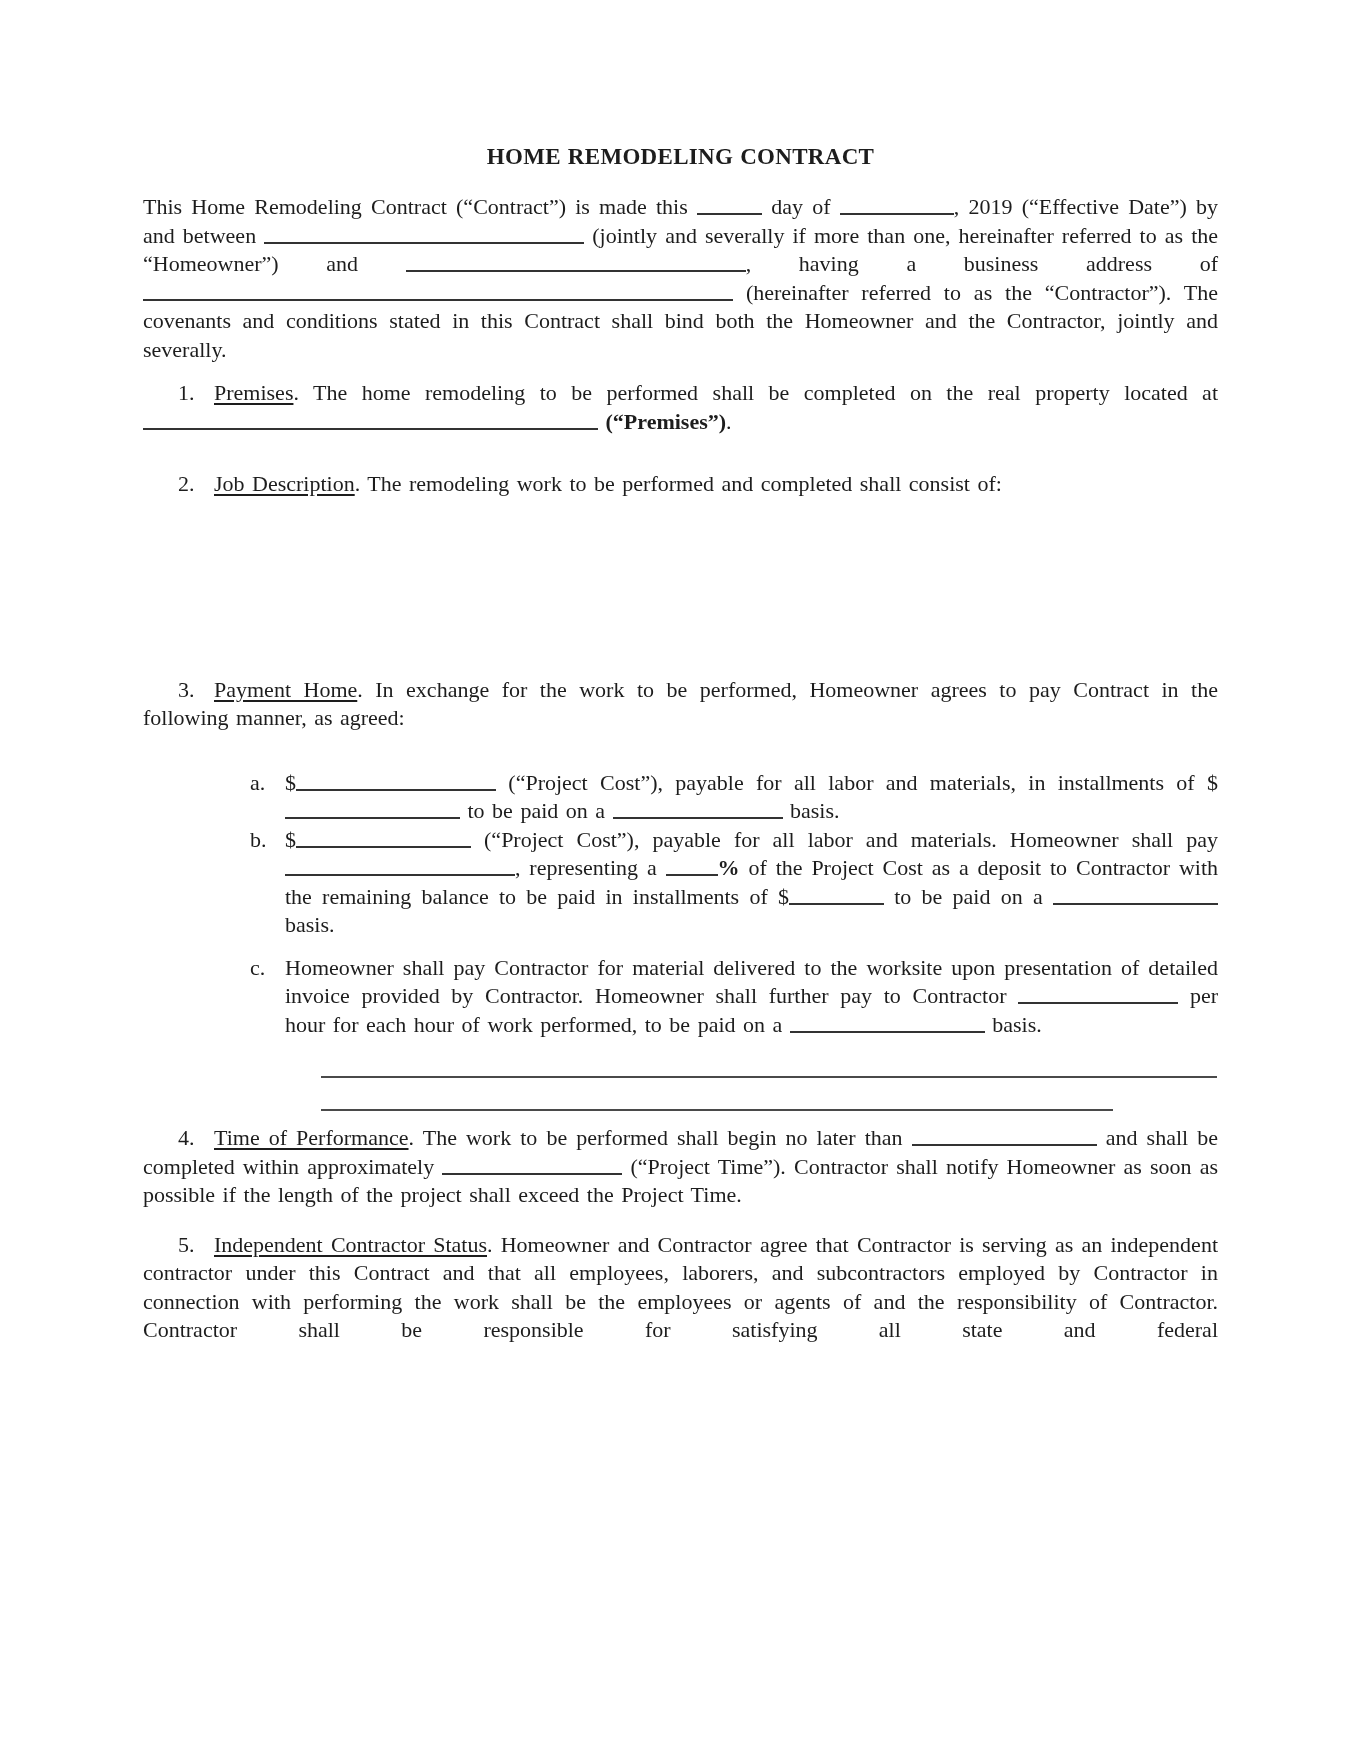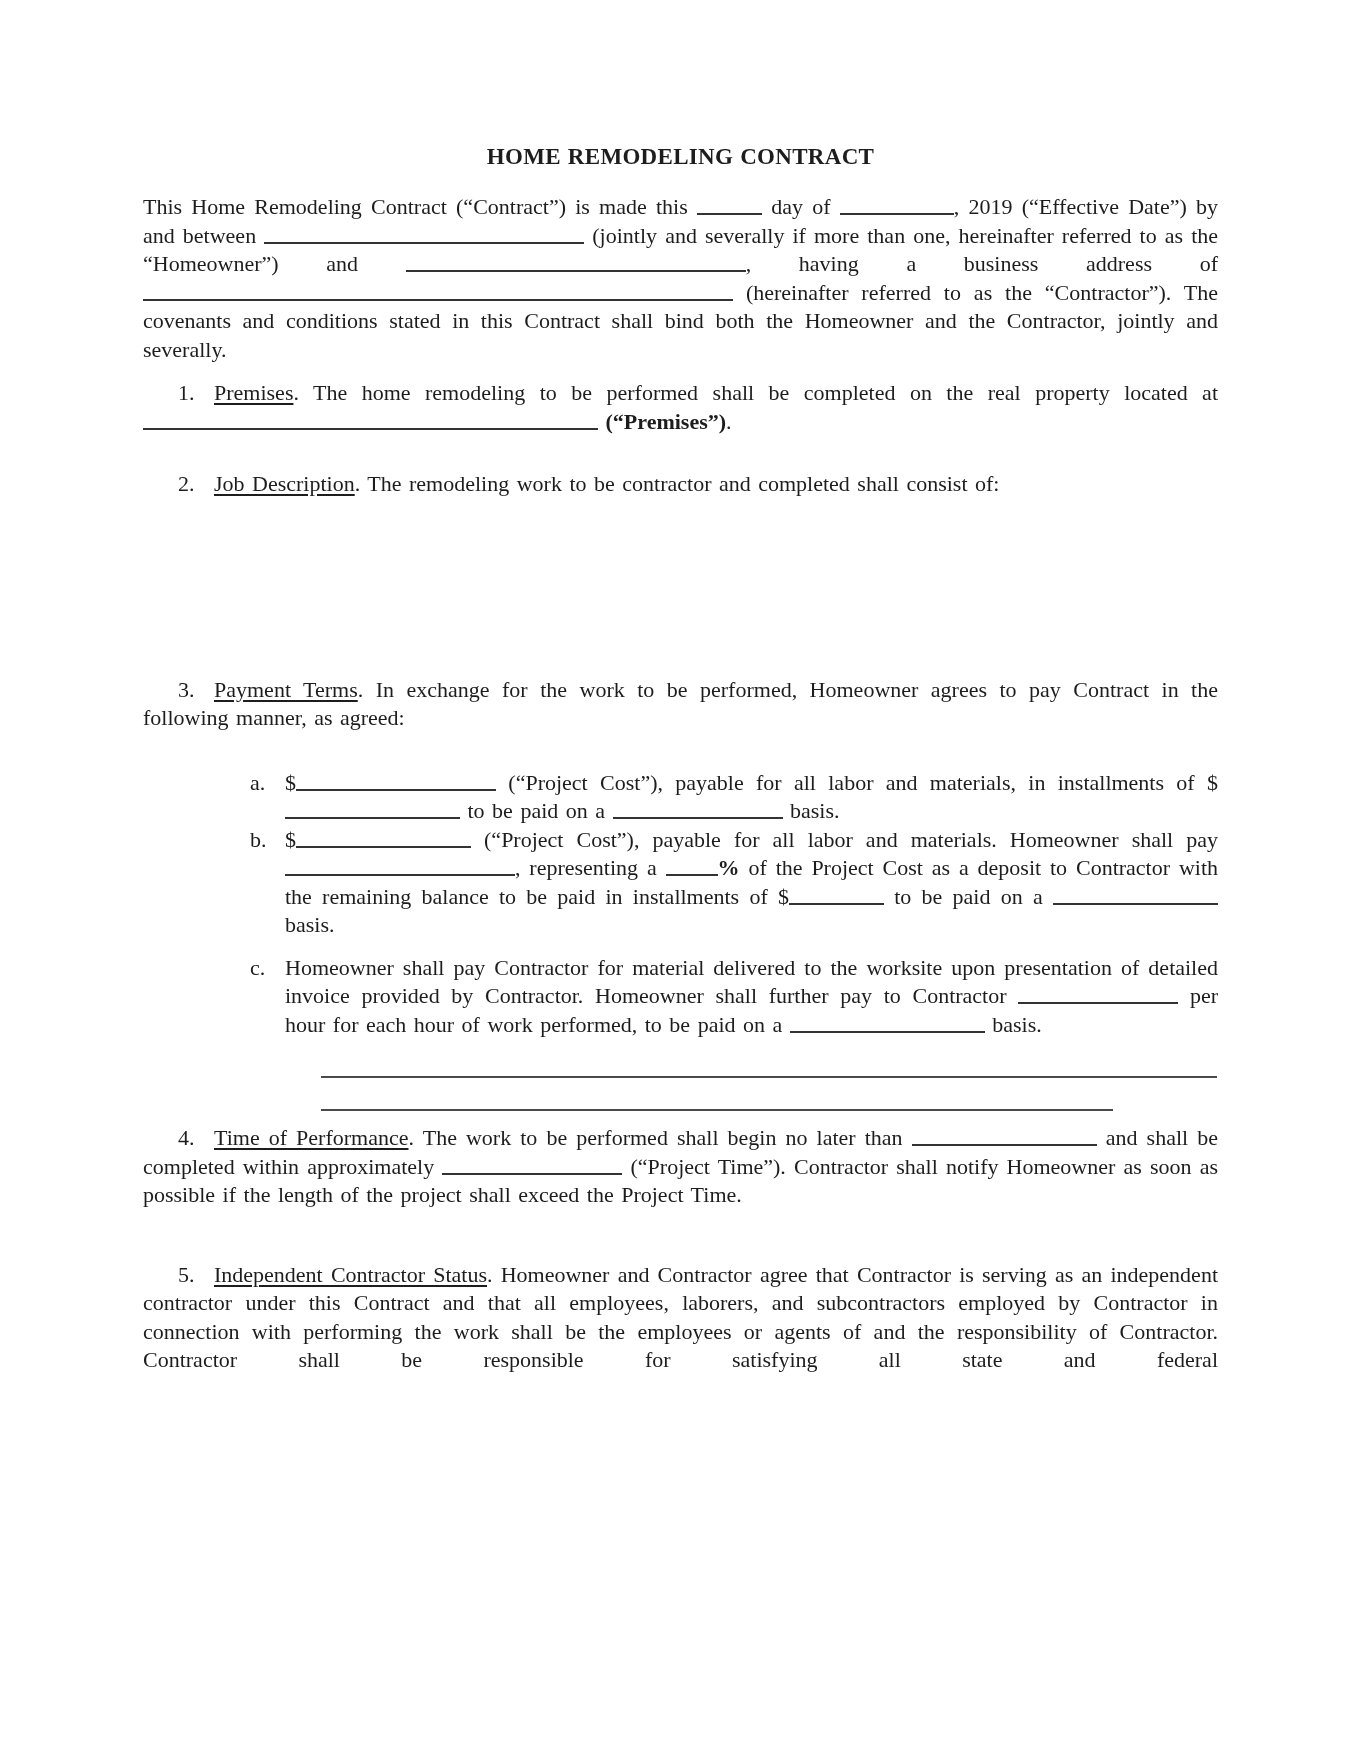--- a/index.html
+++ b/index.html
@@ -56,32 +56,32 @@
   [data-name="job-description-item"]        { margin-top: 34px; }
   [data-name="job-description-space"]       { height: 177px; }
   [data-name="payment-terms-item"]          { margin-top: 0; }
   [data-name="payment-option-a"]            { margin-top: 36px; }
   [data-name="payment-option-b"]            { margin-top: 0; }
   [data-name="payment-option-c"]            { margin-top: 14px; }
   [data-name="payment-option-d"]            { margin-top: 0; }
   [data-name="fill-in-line-1"]              { margin-top: 7px; }
   [data-name="fill-in-line-2"]              { margin-top: 1px; }
   [data-name="time-of-performance-item"]    { margin-top: 13px; }
-  [data-name="independent-contractor-item"] { margin-top: 51px; text-align-last: justify; }
+  [data-name="independent-contractor-item"] { margin-top: 21px; text-align-last: justify; }
 </style>
 </head>
 <body>
 
 <div class="page" data-name="document-page">
     <div class="title-block" data-name="document-title"><span class="bold" data-name="text-run">HOME REMODELING CONTRACT</span></div>
     <div class="para" data-name="intro-paragraph"><span class="normal" data-name="text-run">This Home Remodeling Contract (“Contract”) is made this </span><span class="blank" data-name="blank-field" style="width: 65px;"></span><span class="normal" data-name="text-run"> day of </span><span class="blank" data-name="blank-field" style="width: 114px;"></span><span class="normal" data-name="text-run">, 2019 (“Effective Date”) by and between </span><span class="blank" data-name="blank-field" style="width: 320px;"></span><span class="normal" data-name="text-run"> (jointly and severally if more than one, hereinafter referred to as the “Homeowner”) and </span><span class="blank" data-name="blank-field" style="width: 340px;"></span><span class="normal" data-name="text-run">, having a business address of </span><span class="blank" data-name="blank-field" style="width: 590px;"></span><span class="normal" data-name="text-run"> (hereinafter referred to as the “Contractor”). The covenants and conditions stated in this Contract shall bind both the Homeowner and the Contractor, jointly and severally.</span></div>
     <div class="num-item" data-name="premises-item"><span class="marker" data-name="list-marker">1.</span><span class="underline" data-name="text-run">Premises</span><span class="normal" data-name="text-run">. The home remodeling to be performed shall be completed on the real property located at </span><span class="blank" data-name="blank-field" style="width: 455px;"></span><span class="normal" data-name="text-run"> </span><span class="bold" data-name="text-run">(“Premises”)</span><span class="normal" data-name="text-run">.</span></div>
-    <div class="num-item" data-name="job-description-item"><span class="marker" data-name="list-marker">2.</span><span class="underline" data-name="text-run">Job Description</span><span class="normal" data-name="text-run">. The remodeling work to be contractor and completed shall consist of:</span></div>
+    <div class="num-item" data-name="job-description-item"><span class="marker" data-name="list-marker">2.</span><span class="underline" data-name="text-run">Job Description</span><span class="normal" data-name="text-run">. The remodeling work to be performed and completed shall consist of:</span></div>
     <div class="spacer" data-name="job-description-space"></div>
-    <div class="num-item" data-name="payment-terms-item"><span class="marker" data-name="list-marker">3.</span><span class="underline" data-name="text-run">Payment Terms</span><span class="normal" data-name="text-run">. In exchange for the work to be performed, Homeowner agrees to pay Contract in the following manner, as agreed:</span></div>
+    <div class="num-item" data-name="payment-terms-item"><span class="marker" data-name="list-marker">3.</span><span class="underline" data-name="text-run">Payment Home</span><span class="normal" data-name="text-run">. In exchange for the work to be performed, Homeowner agrees to pay Contract in the following manner, as agreed:</span></div>
     <div class="sub-item" data-name="payment-option-a"><span class="marker" data-name="list-marker">a.</span><span class="normal" data-name="text-run">$</span><span class="blank" data-name="blank-field" style="width: 200px;"></span><span class="normal" data-name="text-run"> (“Project Cost”), payable for all labor and materials, in installments of $</span><span class="blank" data-name="blank-field" style="width: 175px;"></span><span class="normal" data-name="text-run"> to be paid on a </span><span class="blank" data-name="blank-field" style="width: 170px;"></span><span class="normal" data-name="text-run"> basis.</span></div>
     <div class="sub-item" data-name="payment-option-b"><span class="marker" data-name="list-marker">b.</span><span class="normal" data-name="text-run">$</span><span class="blank" data-name="blank-field" style="width: 175px;"></span><span class="normal" data-name="text-run"> (“Project Cost”), payable for all labor and materials. Homeowner shall pay </span><span class="blank" data-name="blank-field" style="width: 230px;"></span><span class="normal" data-name="text-run">, representing a </span><span class="blank" data-name="blank-field" style="width: 52px;"></span><span class="bold" data-name="text-run">%</span><span class="normal" data-name="text-run"> of the Project Cost as a deposit to Contractor with the remaining balance to be paid in installments of $</span><span class="blank" data-name="blank-field" style="width: 95px;"></span><span class="normal" data-name="text-run"> to be paid on a </span><span class="blank" data-name="blank-field" style="width: 165px;"></span><span class="normal" data-name="text-run"> basis.</span></div>
     <div class="sub-item" data-name="payment-option-c"><span class="marker" data-name="list-marker">c.</span><span class="normal" data-name="text-run">Homeowner shall pay Contractor for material delivered to the worksite upon presentation of detailed invoice provided by Contractor. Homeowner shall further pay to Contractor </span><span class="blank" data-name="blank-field" style="width: 160px;"></span><span class="normal" data-name="text-run"> per hour for each hour of work performed, to be paid on a </span><span class="blank" data-name="blank-field" style="width: 195px;"></span><span class="normal" data-name="text-run"> basis.</span></div>
     <div class="rule" data-name="fill-in-line-1" style="width: 896px;"></div>
     <div class="rule" data-name="fill-in-line-2" style="width: 792px;"></div>
     <div class="num-item" data-name="time-of-performance-item"><span class="marker" data-name="list-marker">4.</span><span class="underline" data-name="text-run">Time of Performance</span><span class="normal" data-name="text-run">. The work to be performed shall begin no later than </span><span class="blank" data-name="blank-field" style="width: 185px;"></span><span class="normal" data-name="text-run"> and shall be completed within approximately </span><span class="blank" data-name="blank-field" style="width: 180px;"></span><span class="normal" data-name="text-run"> (“Project Time”). Contractor shall notify Homeowner as soon as possible if the length of the project shall exceed the Project Time.</span></div>
     <div class="num-item" data-name="independent-contractor-item"><span class="marker" data-name="list-marker">5.</span><span class="underline" data-name="text-run">Independent Contractor Status</span><span class="normal" data-name="text-run">. Homeowner and Contractor agree that Contractor is serving as an independent contractor under this Contract and that all employees, laborers, and subcontractors employed by Contractor in connection with performing the work shall be the employees or agents of and the responsibility of Contractor. Contractor shall be responsible for satisfying all state and federal</span></div>
   </div>
 
 </body></html>

